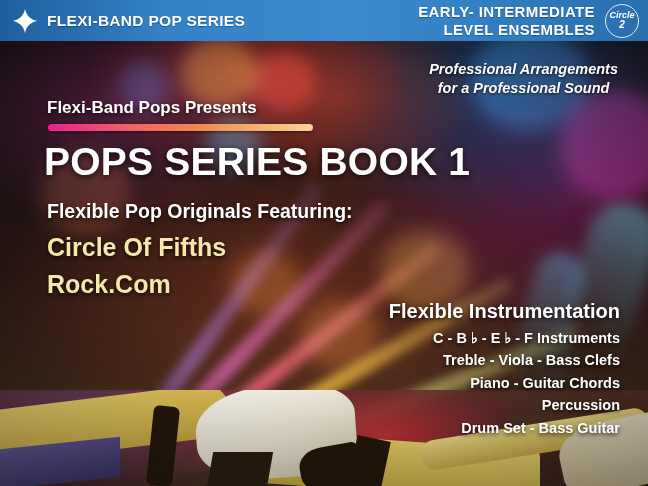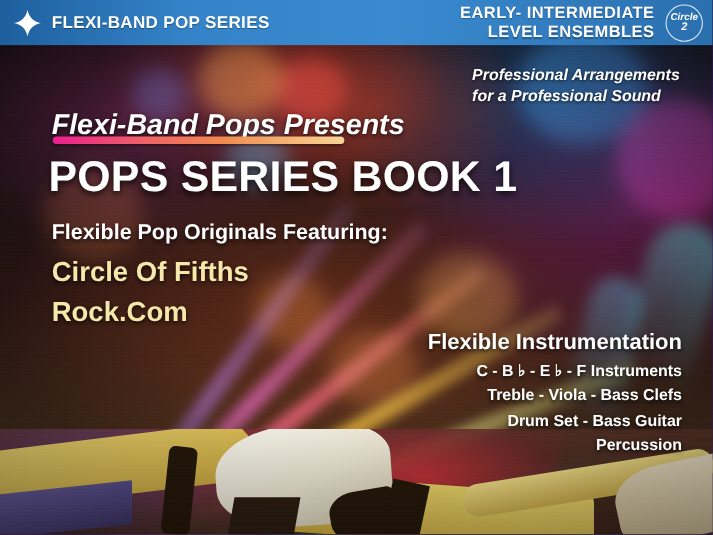--- a/index.html
+++ b/index.html
@@ -126,31 +126,31 @@
   }
   .grade-badge span {
     color:#ffffff; font-style:italic; font-weight:bold; font-size:9px;
   }
   .grade-badge .gnum { font-size:10px; }
 
   
   .content { position:absolute; inset:0; z-index:4; }
 
   .tagline {
-    position:absolute; right:30px; top:60px; text-align:left;
+    position:absolute; right:30px; top:60px; text-align:center;
     line-height:1.32;
   }
   .tagline div {
     color:#ffffff; font-size:14.5px; font-weight:bold; font-style:italic;
     text-shadow:0 1px 3px rgba(0,0,0,.75);
   }
 
   .presents {
     position:absolute; left:47px; top:98px;
-    color:#ffffff; font-size:26px; font-weight:bold; font-style:italic;
+    color:#ffffff; font-size:17px; font-weight:bold; 
     text-shadow:0 2px 4px rgba(0,0,0,.7);
   }
   .rule {
     position:absolute; left:48px; top:124px; width:265px; height:7px; border-radius:4px;
     background:linear-gradient(90deg,#ec1f8e 0%, #ef5c6a 28%, #f08a4e 58%, #f5bd7c 86%, #f8d49a 100%);
     box-shadow:0 1px 3px rgba(0,0,0,.5);
   }
 
   .main-title {
     position:absolute; left:44px; top:140px;
@@ -268,18 +268,19 @@
     <div class="featuring">Flexible Pop Originals Featuring:</div>
     <div class="songs">
       <div>Circle Of Fifths</div>
       <div>Rock.Com</div>
     </div>
 
     <div class="instr-head">Flexible Instrumentation</div>
     <div class="instr-list">
       <div>C - B ♭ - E ♭ - F Instruments</div>
       <div>Treble - Viola - Bass Clefs</div>
+      <div>Piano - Guitar Chords</div>
+      <div>Percussion</div>
       <div>Drum Set - Bass Guitar</div>
-      <div>Percussion</div>
     </div>
 
   </div>
 </div>
 
 </body></html>

